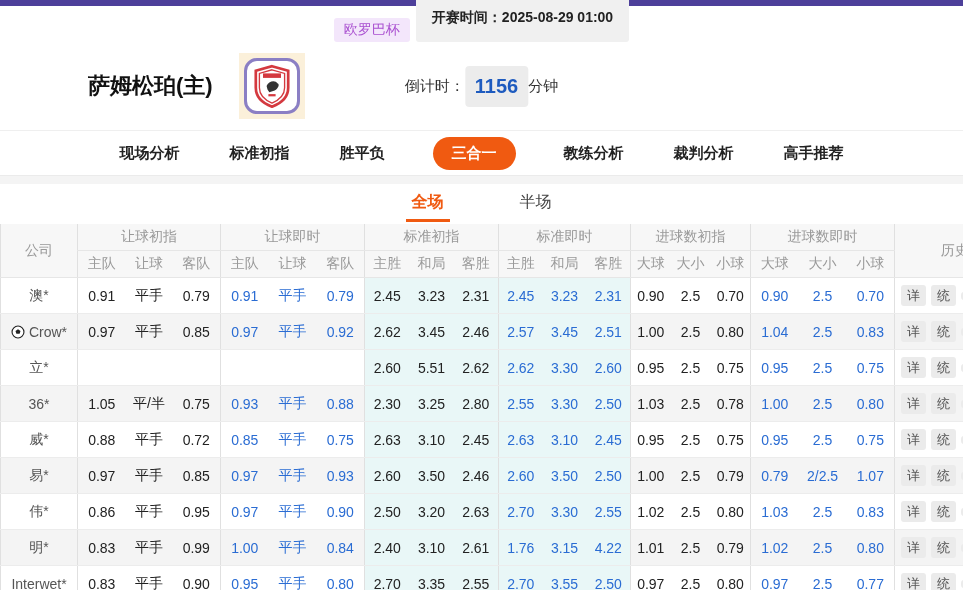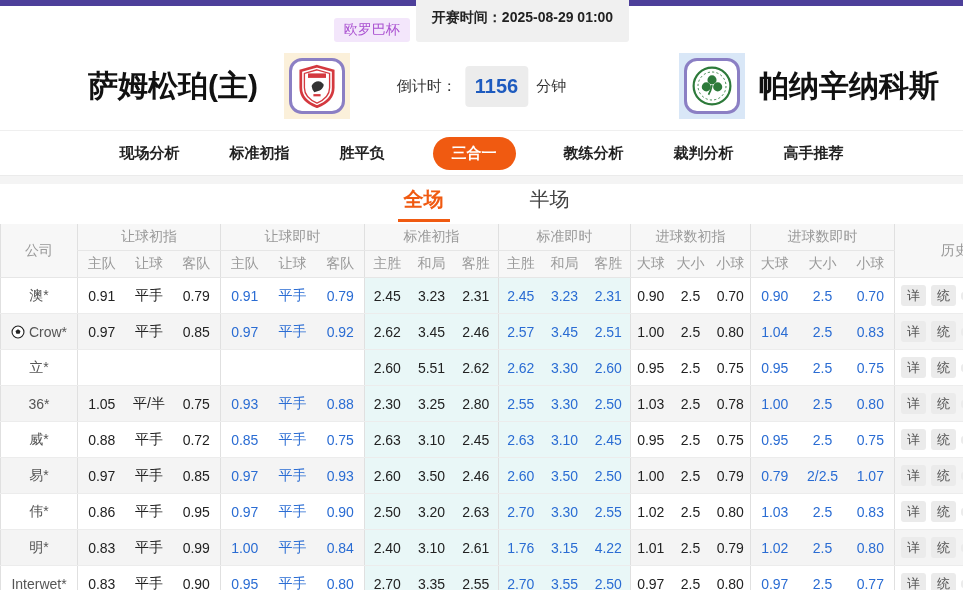--- a/index.html
+++ b/index.html
@@ -9,38 +9,38 @@
   
   .badge-row{display:flex;justify-content:center;align-items:flex-end;gap:6px;margin-top:10px;height:26px;}
   .league-badge{background:#f3e6fb;color:var(--badge_purple,#a94fd0);font-size:14px;
         padding:3px 10px;border-radius:3px;font-weight:400;}
   .kickoff{background:#f0f0f0;color:#222;font-size:14px;font-weight:bold;padding:15px 16px;border-radius:3px;}
   
   .match-row{position:relative;height:88px;display:flex;align-items:center;border-bottom:1px solid #efefef;}
   .team{display:flex;align-items:center;gap:26px;}
   .team.home{margin-left:88px;}
   .team.away{position:absolute;right:24px;gap:14px;}
-  .team-name{font-size:30px;font-weight:bold;color:#111;}
+  .team-name{font-size:22px;font-weight:bold;color:#111;}
   .logo-outer{width:66px;height:66px;display:flex;align-items:center;justify-content:center;}
   .logo-outer.home-bg{background:#fbf0da;}
   .logo-outer.away-bg{background:#d9e7f7;}
   .logo-inner{width:56px;height:56px;border:3px solid #8b7fc4;border-radius:13px;background:#fff;
         display:flex;align-items:center;justify-content:center;box-sizing:border-box;}
-  .countdown{position:absolute;left:50%;transform:translateX(-50%);display:flex;align-items:center;gap:8px;}
+  .countdown{position:absolute;left:50%;transform:translateX(-50%);display:flex;align-items:center;}
   .cd-label,.cd-unit{font-size:15px;color:#333;}
   .cd-value{font-size:20px;font-weight:bold;color:var(--countdown_blue,#1e5bbf);
         background:#ececec;padding:9px 10px;border-radius:4px;}
   
   .nav{display:flex;justify-content:center;align-items:center;gap:46px;height:44px;}
   .nav-tab{font-size:15px;font-weight:bold;color:#222;cursor:pointer;padding:6px 2px;}
   .nav-tab.active{background:var(--accent_orange,#f05a11);color:#fff;border-radius:17px;padding:7px 19px;}
   .gray-strip{height:8px;background:#f4f4f4;border-top:1px solid #ebebeb;}
   
   .subtabs{display:flex;justify-content:center;align-items:flex-end;gap:64px;height:38px;}
-  .subtab{font-size:20px;color:#444;padding:0 6px 9px;cursor:pointer;margin-left:10px;}
+  .subtab{font-size:16px;color:#444;padding:0 6px 9px;cursor:pointer;}
   .subtab.active{color:var(--accent_orange,#f05a11);font-weight:bold;
         border-bottom:3px solid var(--accent_orange,#f05a11);padding-bottom:6px;}
   
   .table-wrap{margin-top:2px;width:963px;overflow:hidden;}
   table{border-collapse:collapse;table-layout:fixed;width:1014px;font-size:14px;}
   th{font-weight:normal;color:#999;background:#f7f7f7;border-bottom:1px solid #e6e6e6;height:26px;padding:0;}
   td{height:35px;padding:0;text-align:center;border-bottom:1px solid #ececec;color:#222;}
   .group-start{border-left:1px solid #e0e0e0;}
   tr.alt td{background:#f4f4f4;}
   td.cyan, tr.alt td.cyan{background:var(--cyan_bg,#e9f7f7);}
@@ -78,35 +78,20 @@
         </span>
       </span>
     </div>
 
     <div class="countdown">
       <span class="cd-label">倒计时：</span>
       <span class="cd-value">1156</span>
       <span class="cd-unit">分钟</span>
     </div>
 
-    <div class="team away">
-      <span class="logo-outer away-bg">
-        <span class="logo-inner">
-          <svg width="42" height="42" viewBox="0 0 48 48">
-            <circle cx="24" cy="24" r="21" fill="#fff" stroke="#2d7a3a" stroke-width="2.5"></circle>
-            <circle cx="24" cy="24" r="16" fill="#fff" stroke="#2d7a3a" stroke-width="1" stroke-dasharray="2.5 2.5"></circle>
-            <circle cx="24" cy="17" r="5.2" fill="#2d7a3a"></circle>
-            <circle cx="17.5" cy="25" r="5.2" fill="#2d7a3a"></circle>
-            <circle cx="30.5" cy="25" r="5.2" fill="#2d7a3a"></circle>
-            <path d="M24 23 C23 28 22 31 20 34" stroke="#2d7a3a" stroke-width="2" fill="none"></path>
-          </svg>
-        </span>
-      </span>
-      <span class="team-name">帕纳辛纳科斯</span>
-    </div>
   </div>
 
   <nav class="nav" id="nav-tabs">
       <div class="nav-tab">现场分析</div>
       <div class="nav-tab">标准初指</div>
       <div class="nav-tab">胜平负</div>
       <div class="nav-tab active">三合一</div>
       <div class="nav-tab">教练分析</div>
       <div class="nav-tab">裁判分析</div>
       <div class="nav-tab">高手推荐</div>

